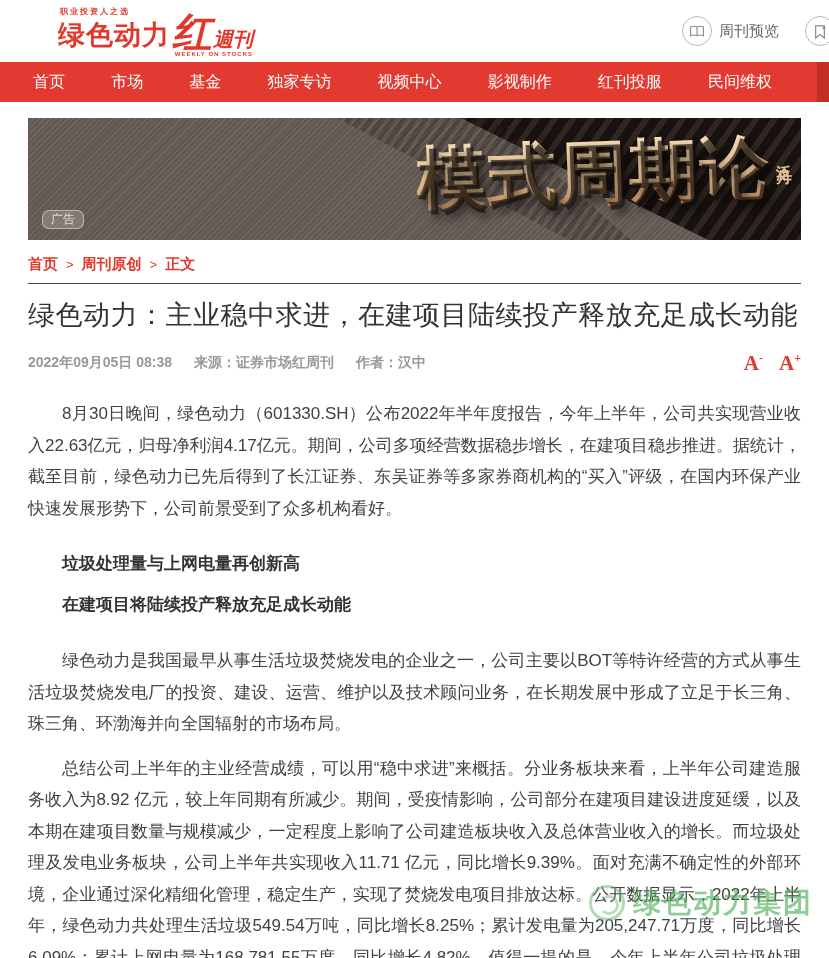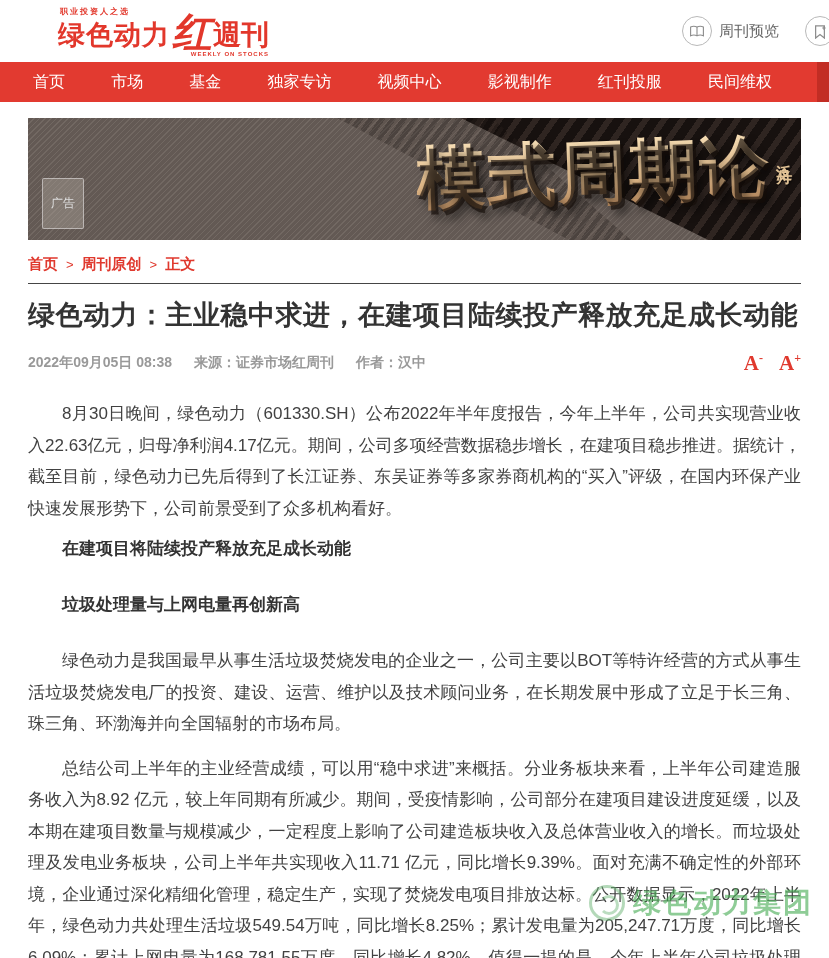--- a/index.html
+++ b/index.html
@@ -7,21 +7,21 @@
   body { font-family:"Liberation Sans","DejaVu Sans",sans-serif; }
   .page { position:relative; width:829px; height:958px; margin:0 auto; background:#fff; overflow:hidden; }
 
   
   .topbar { position:relative; height:62px; background:#fff;margin-left:30px; }
   .logo { position:absolute; left:28px; top:6px; color:#e2372b; cursor:pointer; }
   .logo-tagline { font-size:8px; letter-spacing:2px; font-weight:bold; margin-left:2px; }
   .logo-mainrow { display:flex; align-items:flex-end; line-height:1; }
   .logo-main { font-size:27px; font-weight:bold; letter-spacing:1px; }
   .logo-accent { font-size:40px; font-weight:bold; font-style:italic; line-height:0.8; margin:0 1px 0 2px; font-family:"Liberation Serif","DejaVu Serif",serif; }
-  .logo-suffix { font-size:28px; font-weight:bold; }
+  .logo-suffix { font-size:20px; font-weight:bold;font-style:italic; }
   .logo-sub { font-size:6px; letter-spacing:1px; text-align:right; margin-top:2px; font-weight:bold; }
   .top-actions { position:absolute; left:652px; top:16px; display:flex; gap:26px; width:260px; }
   .top-action { display:flex; align-items:center; gap:7px; color:#666; font-size:15px; cursor:pointer; white-space:nowrap; }
   .hicon { width:30px; height:30px; min-width:30px; border:1px solid #b9b9b9; border-radius:50%; display:flex; align-items:center; justify-content:center; }
   .hicon svg { stroke:#8d8d8d; fill:none; stroke-width:1.4; }
 
   
   .nav { position:relative; height:40px; background:#e23a30; display:flex; align-items:center; justify-content:space-between; padding:0 57px 0 33px; }
   .nav a { color:#fff; font-size:16px; text-decoration:none; white-space:nowrap; }
   .nav-endcap { position:absolute; right:0; top:0; width:12px; height:40px; background:#c22d24; }
@@ -37,31 +37,31 @@
             background-image:repeating-linear-gradient(125deg, rgba(20,14,12,0.85) 0 5px, rgba(70,56,48,0.4) 5px 9px);
             clip-path:polygon(40% 0, 60% 0, 78% 100%, 70% 100%); opacity:0.35; }
   .banner-title-wrap { position:absolute; left:388px; top:14px; display:flex; align-items:flex-start; transform:rotate(-2deg); }
   .banner-title { font-size:69px; font-weight:bold; letter-spacing:2px; line-height:1.2;
             color:#eccb9f;
             background:linear-gradient(180deg,#f6ddb4 10%, #e4bd8c 55%, #b9885c 95%);
             -webkit-background-clip:text; background-clip:text; -webkit-text-fill-color:transparent;
             text-shadow:3px 4px 0 rgba(20,12,8,0.65), 7px 9px 10px rgba(0,0,0,0.55); }
   .banner-byline { writing-mode:vertical-rl; font-size:16px; font-weight:bold; color:#e2c396; margin:26px 0 0 2px; letter-spacing:3px;
             text-shadow:1px 1px 2px rgba(0,0,0,0.6); }
-  .ad-pill { position:absolute; left:14px; bottom:11px; font-size:12px; color:#ddd; line-height:17px; padding:16px 8px;
-            background:rgba(190,180,172,0.35); border:1px solid rgba(255,255,255,0.45); border-radius:2px; }
+  .ad-pill { position:absolute; left:14px; bottom:11px; font-size:12px; color:#ddd; line-height:17px; padding:0 8px;
+            background:rgba(190,180,172,0.35); border:1px solid rgba(255,255,255,0.45); border-radius:7px; }
 
   
   .crumbs { margin:15px 28px 0; font-size:15px; font-weight:bold; color:#e0392e; display:flex; align-items:center; gap:8px; }
   .crumbs a { color:#e0392e; text-decoration:none; }
   .crumb-sep { font-weight:normal; font-size:13px; }
   .rule { margin:9px 28px 0; border-bottom:1px solid #454545; }
 
   
-  .art-title { margin:13px 28px 0; font-size:27px; font-weight:bold; color:#333; letter-spacing:0.5px; }
+  .art-title { margin:13px 28px 0; font-size:27px; font-weight:normal; color:#333; letter-spacing:0.5px; }
   .meta-row { margin:19px 28px 0; display:flex; align-items:center; font-size:14px; color:#999; }
   .meta-row .m { margin-right:22px;font-weight:bold; }
   .font-controls { margin-left:auto; display:flex; gap:16px; }
   .fbtn { color:#e0392e; font-size:21px; font-weight:bold; line-height:1; cursor:pointer; font-family:"Liberation Serif","DejaVu Serif",serif; }
   .fbtn sup { font-size:12px; }
 
   
   .art-body { margin:24px 28px 0; width:773px; color:#414141; font-size:17px; line-height:31.5px; text-align:justify; }
   .art-body p { text-indent:2em; }
   .art-body .sub { font-weight:bold; color:#333; text-indent:2em; }
@@ -152,22 +152,22 @@
     <span class="m">来源：证券市场红周刊</span>
     <span class="m">作者：汉中</span>
     <span class="font-controls">
       <span class="fbtn"><span>A</span><sup>-</sup></span>
       <span class="fbtn"><span>A</span><sup>+</sup></span>
     </span>
   </div>
 
   <div class="art-body">
     <p class="p1">8月30日晚间，绿色动力（601330.SH）公布2022年半年度报告，今年上半年，公司共实现营业收入22.63亿元，归母净利润4.17亿元。期间，公司多项经营数据稳步增长，在建项目稳步推进。据统计，截至目前，绿色动力已先后得到了长江证券、东吴证券等多家券商机构的“买入”评级，在国内环保产业快速发展形势下，公司前景受到了众多机构看好。</p>
+    <div class="sub sub1">垃圾处理量与上网电量再创新高</div>
     <div class="sub sub2">在建项目将陆续投产释放充足成长动能</div>
-    <div class="sub sub1">垃圾处理量与上网电量再创新高</div>
     <p class="p2">绿色动力是我国最早从事生活垃圾焚烧发电的企业之一，公司主要以BOT等特许经营的方式从事生活垃圾焚烧发电厂的投资、建设、运营、维护以及技术顾问业务，在长期发展中形成了立足于长三角、珠三角、环渤海并向全国辐射的市场布局。</p>
     <p class="p3">总结公司上半年的主业经营成绩，可以用“稳中求进”来概括。分业务板块来看，上半年公司建造服务收入为8.92 亿元，较上年同期有所减少。期间，受疫情影响，公司部分在建项目建设进度延缓，以及本期在建项目数量与规模减少，一定程度上影响了公司建造板块收入及总体营业收入的增长。而垃圾处理及发电业务板块，公司上半年共实现收入11.71 亿元，同比增长9.39%。面对充满不确定性的外部环境，企业通过深化精细化管理，稳定生产，实现了焚烧发电项目排放达标。公开数据显示，2022年上半年，绿色动力共处理生活垃圾549.54万吨，同比增长8.25%；累计发电量为205,247.71万度，同比增长6.09%；累计上网电量为168,781.55万度，同比增长4.82%。值得一提的是，今年上半年公司垃圾处理量与上网电量再创新高。</p>
   </div>
 
   <div class="watermark">
     <span class="wm-circle"></span>
     <span class="wm-text">绿色动力集团</span>
   </div>
 
 </div>

